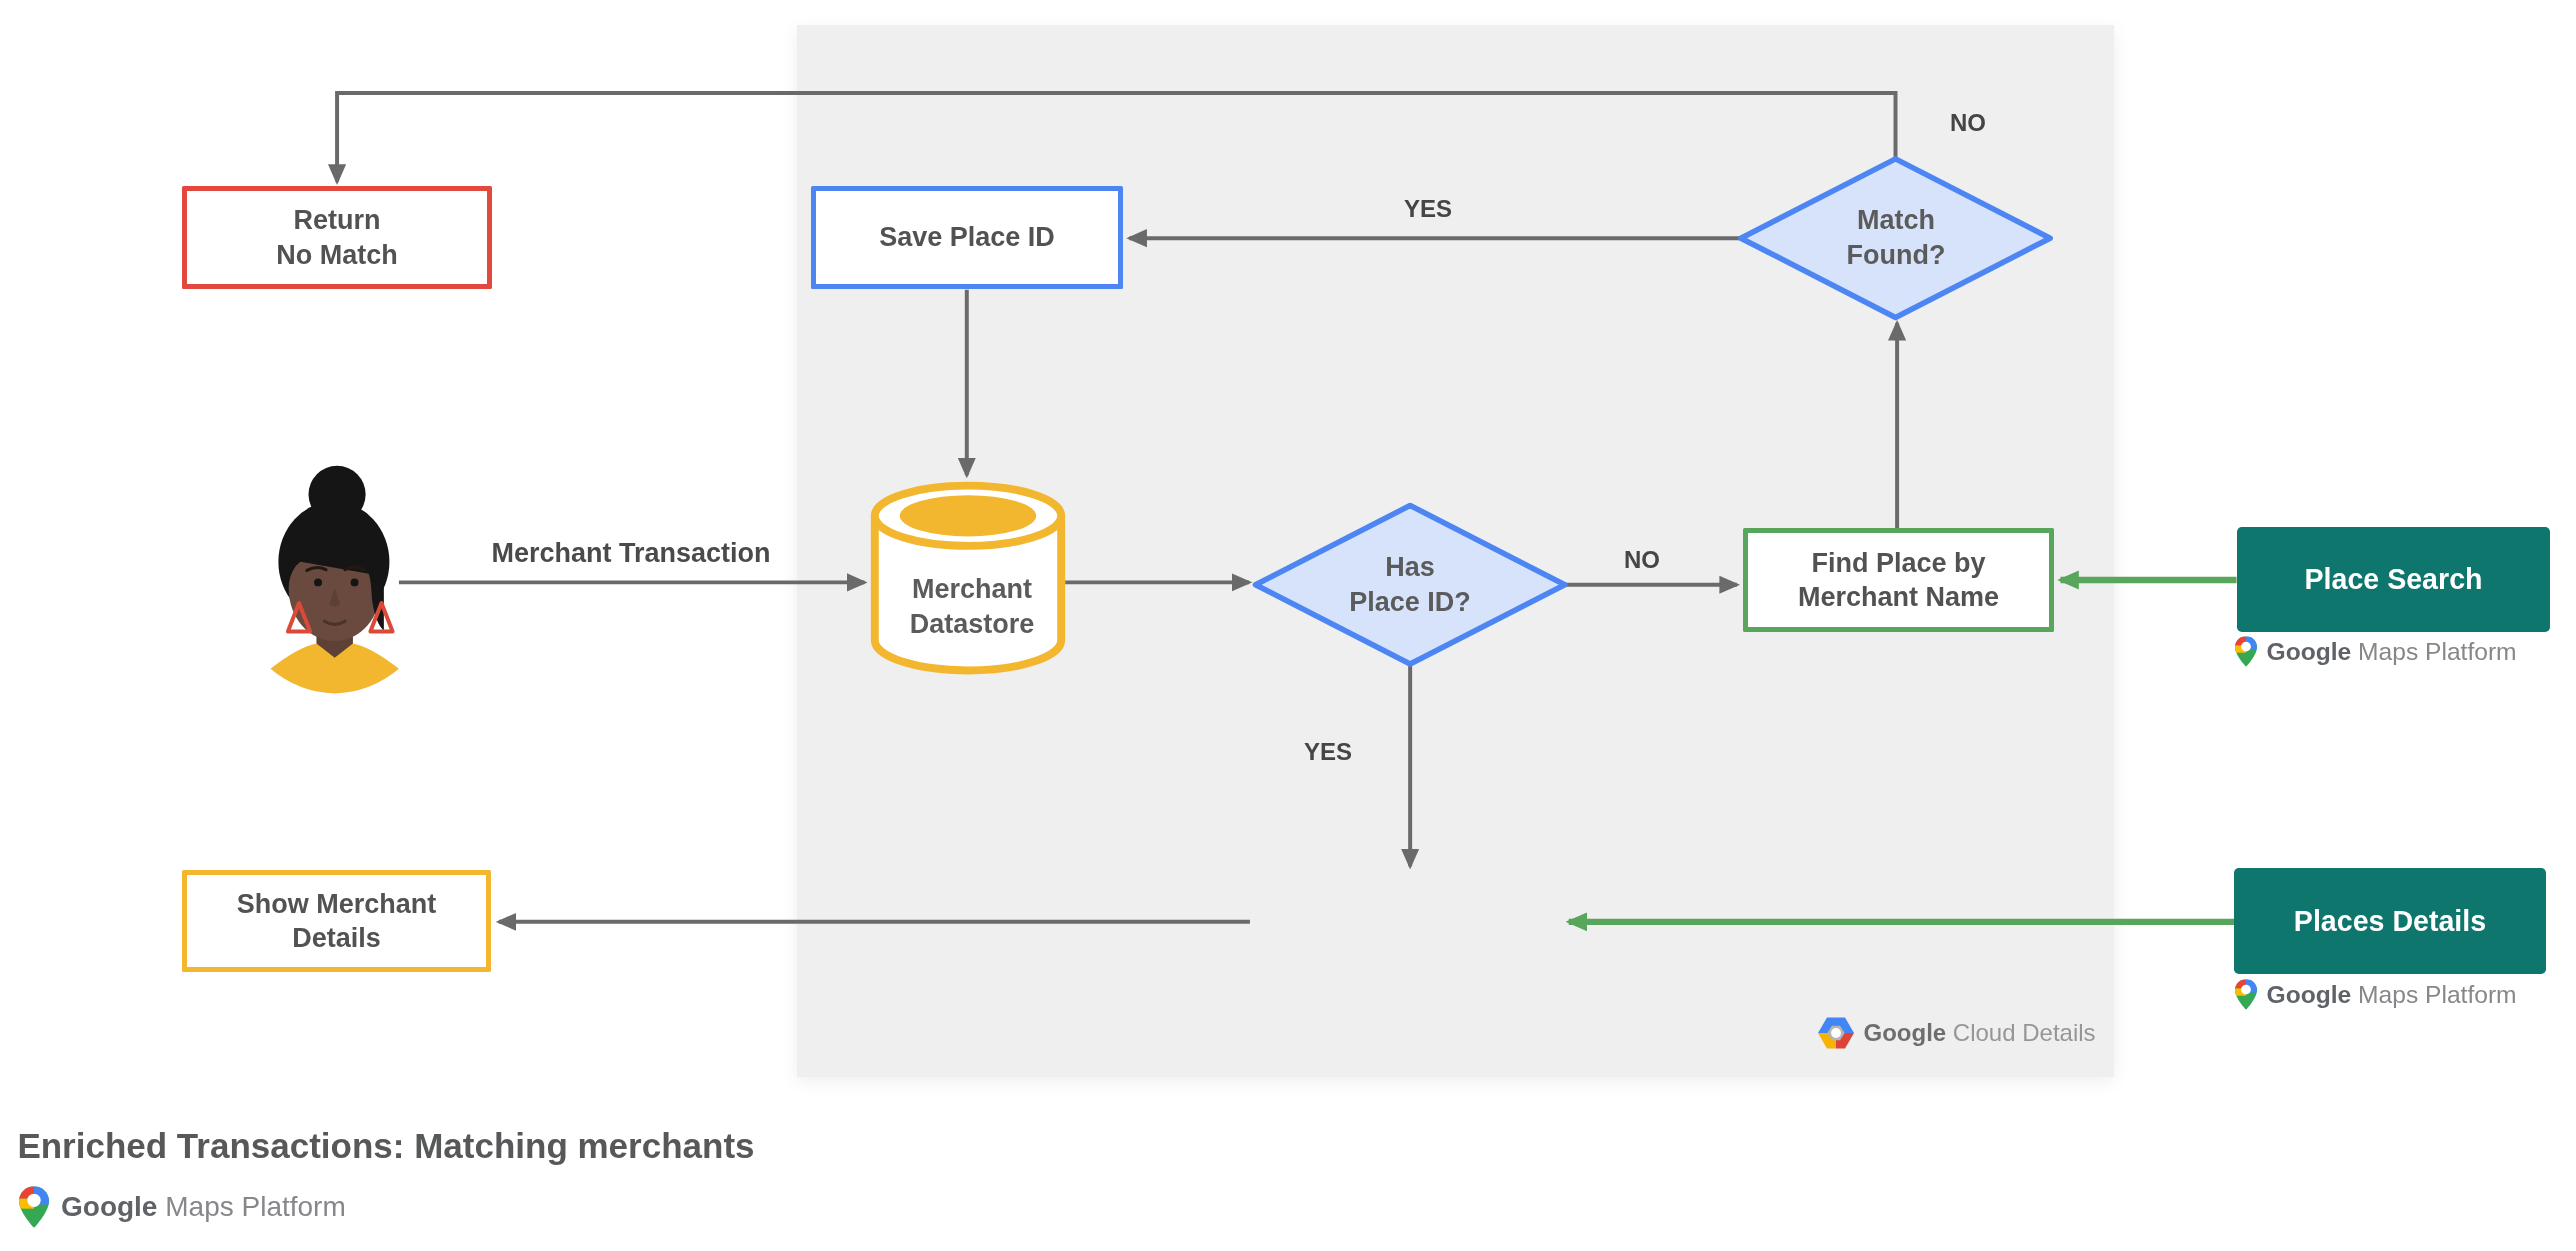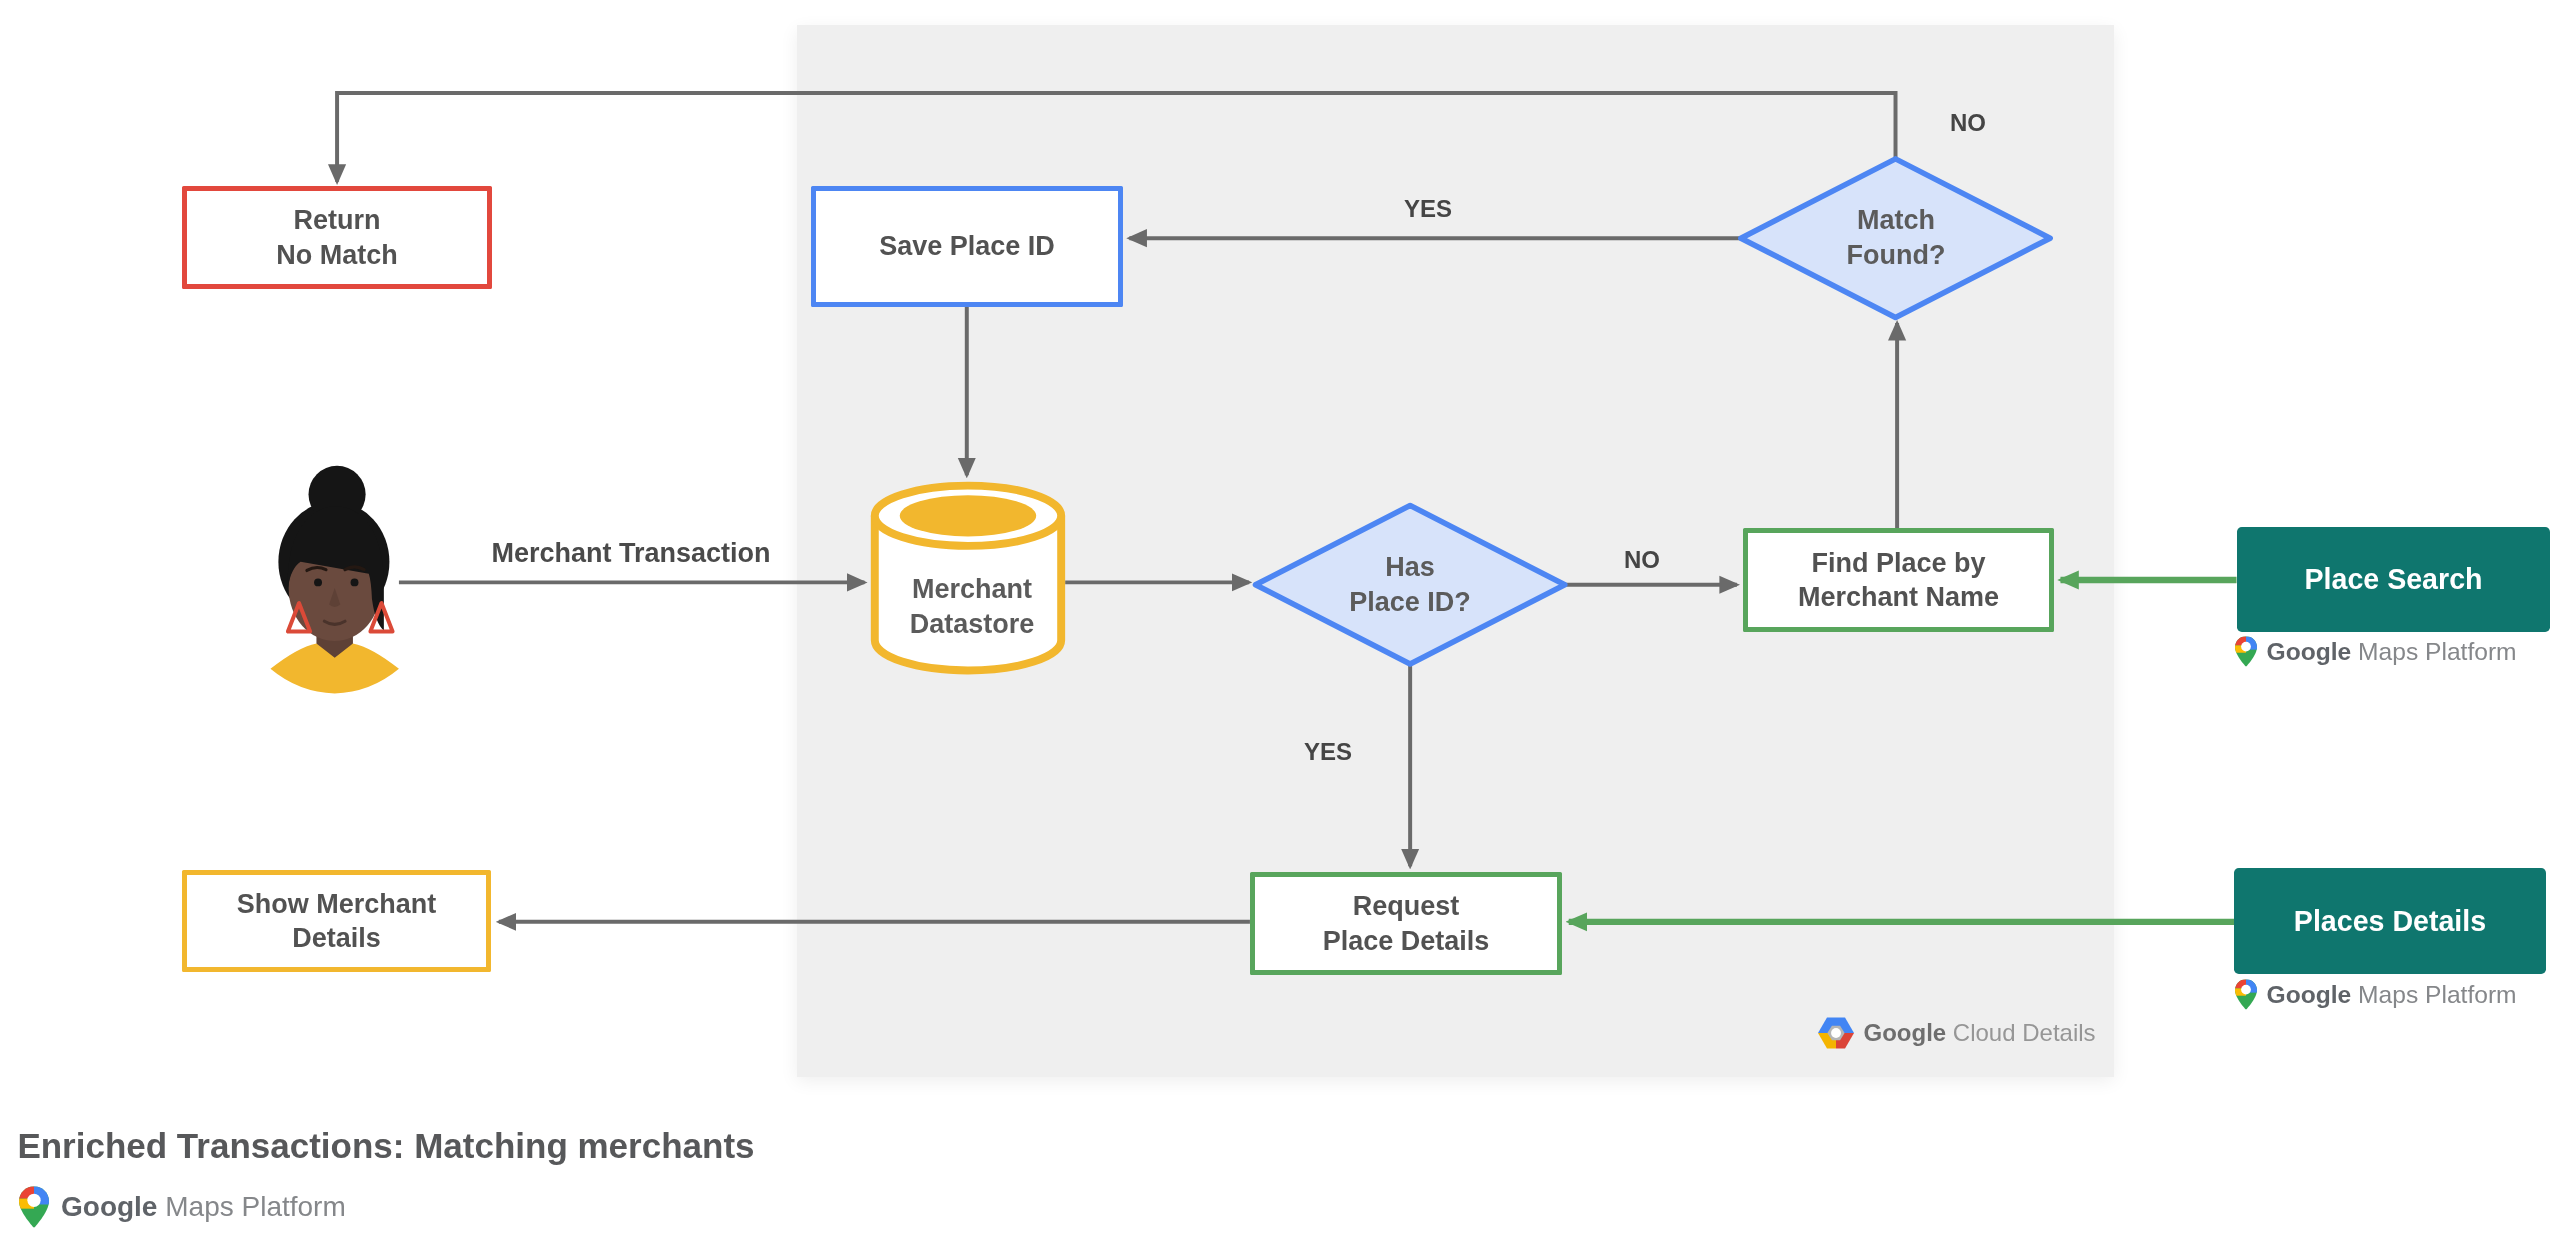--- a/index.html
+++ b/index.html
@@ -106,27 +106,25 @@
       <path d="M74 193 Q87 201 100 193" stroke="#4A332B" stroke-width="4" fill="none" stroke-linecap="round"></path>
       <polygon points="42,170 28,206 56,206" fill="none" stroke="#DB4A38" stroke-width="5" stroke-linejoin="round"></polygon>
       <polygon points="146,170 132,206 160,206" fill="none" stroke="#DB4A38" stroke-width="5" stroke-linejoin="round"></polygon>
       <path d="M6 253 Q40 226 64 221 L87 239 L110 221 Q134 226 168 253 Q132 283 87 284 Q42 283 6 253 Z" fill="#F2B72E"></path>
     </g>
   </svg>
 
   <div class="node red" style="left:182px;top:186px;width:310px;height:103px;">Return
 No Match</div>
 
-  <div class="node blue" style="left:811px;top:186px;width:312px;height:121px;">Save Place ID</div>
+  <div class="node blue" style="left:811px;top:186px;width:312px;height:103px;">Save Place ID</div>
 
   <div class="node green" style="left:1743px;top:528px;width:311px;height:104px;">Find Place by
 Merchant Name</div>
 
-  <div class="node green" style="left:1250px;top:872px;width:312px;height:103px;">Request
-Place Details</div>
 
   <div class="node yellow" style="left:182px;top:870px;width:309px;height:102px;">Show Merchant
 Details</div>
 
   <div class="node fill-green" style="left:2237px;top:527px;width:313px;height:105px;">Place Search</div>
 
   <div class="node fill-green" style="left:2234px;top:868px;width:312px;height:106px;">Places Details</div>
 
   <div class="shape-label" style="left:871px;top:562px;width:202px;height:89px;">Merchant
 Datastore</div>

